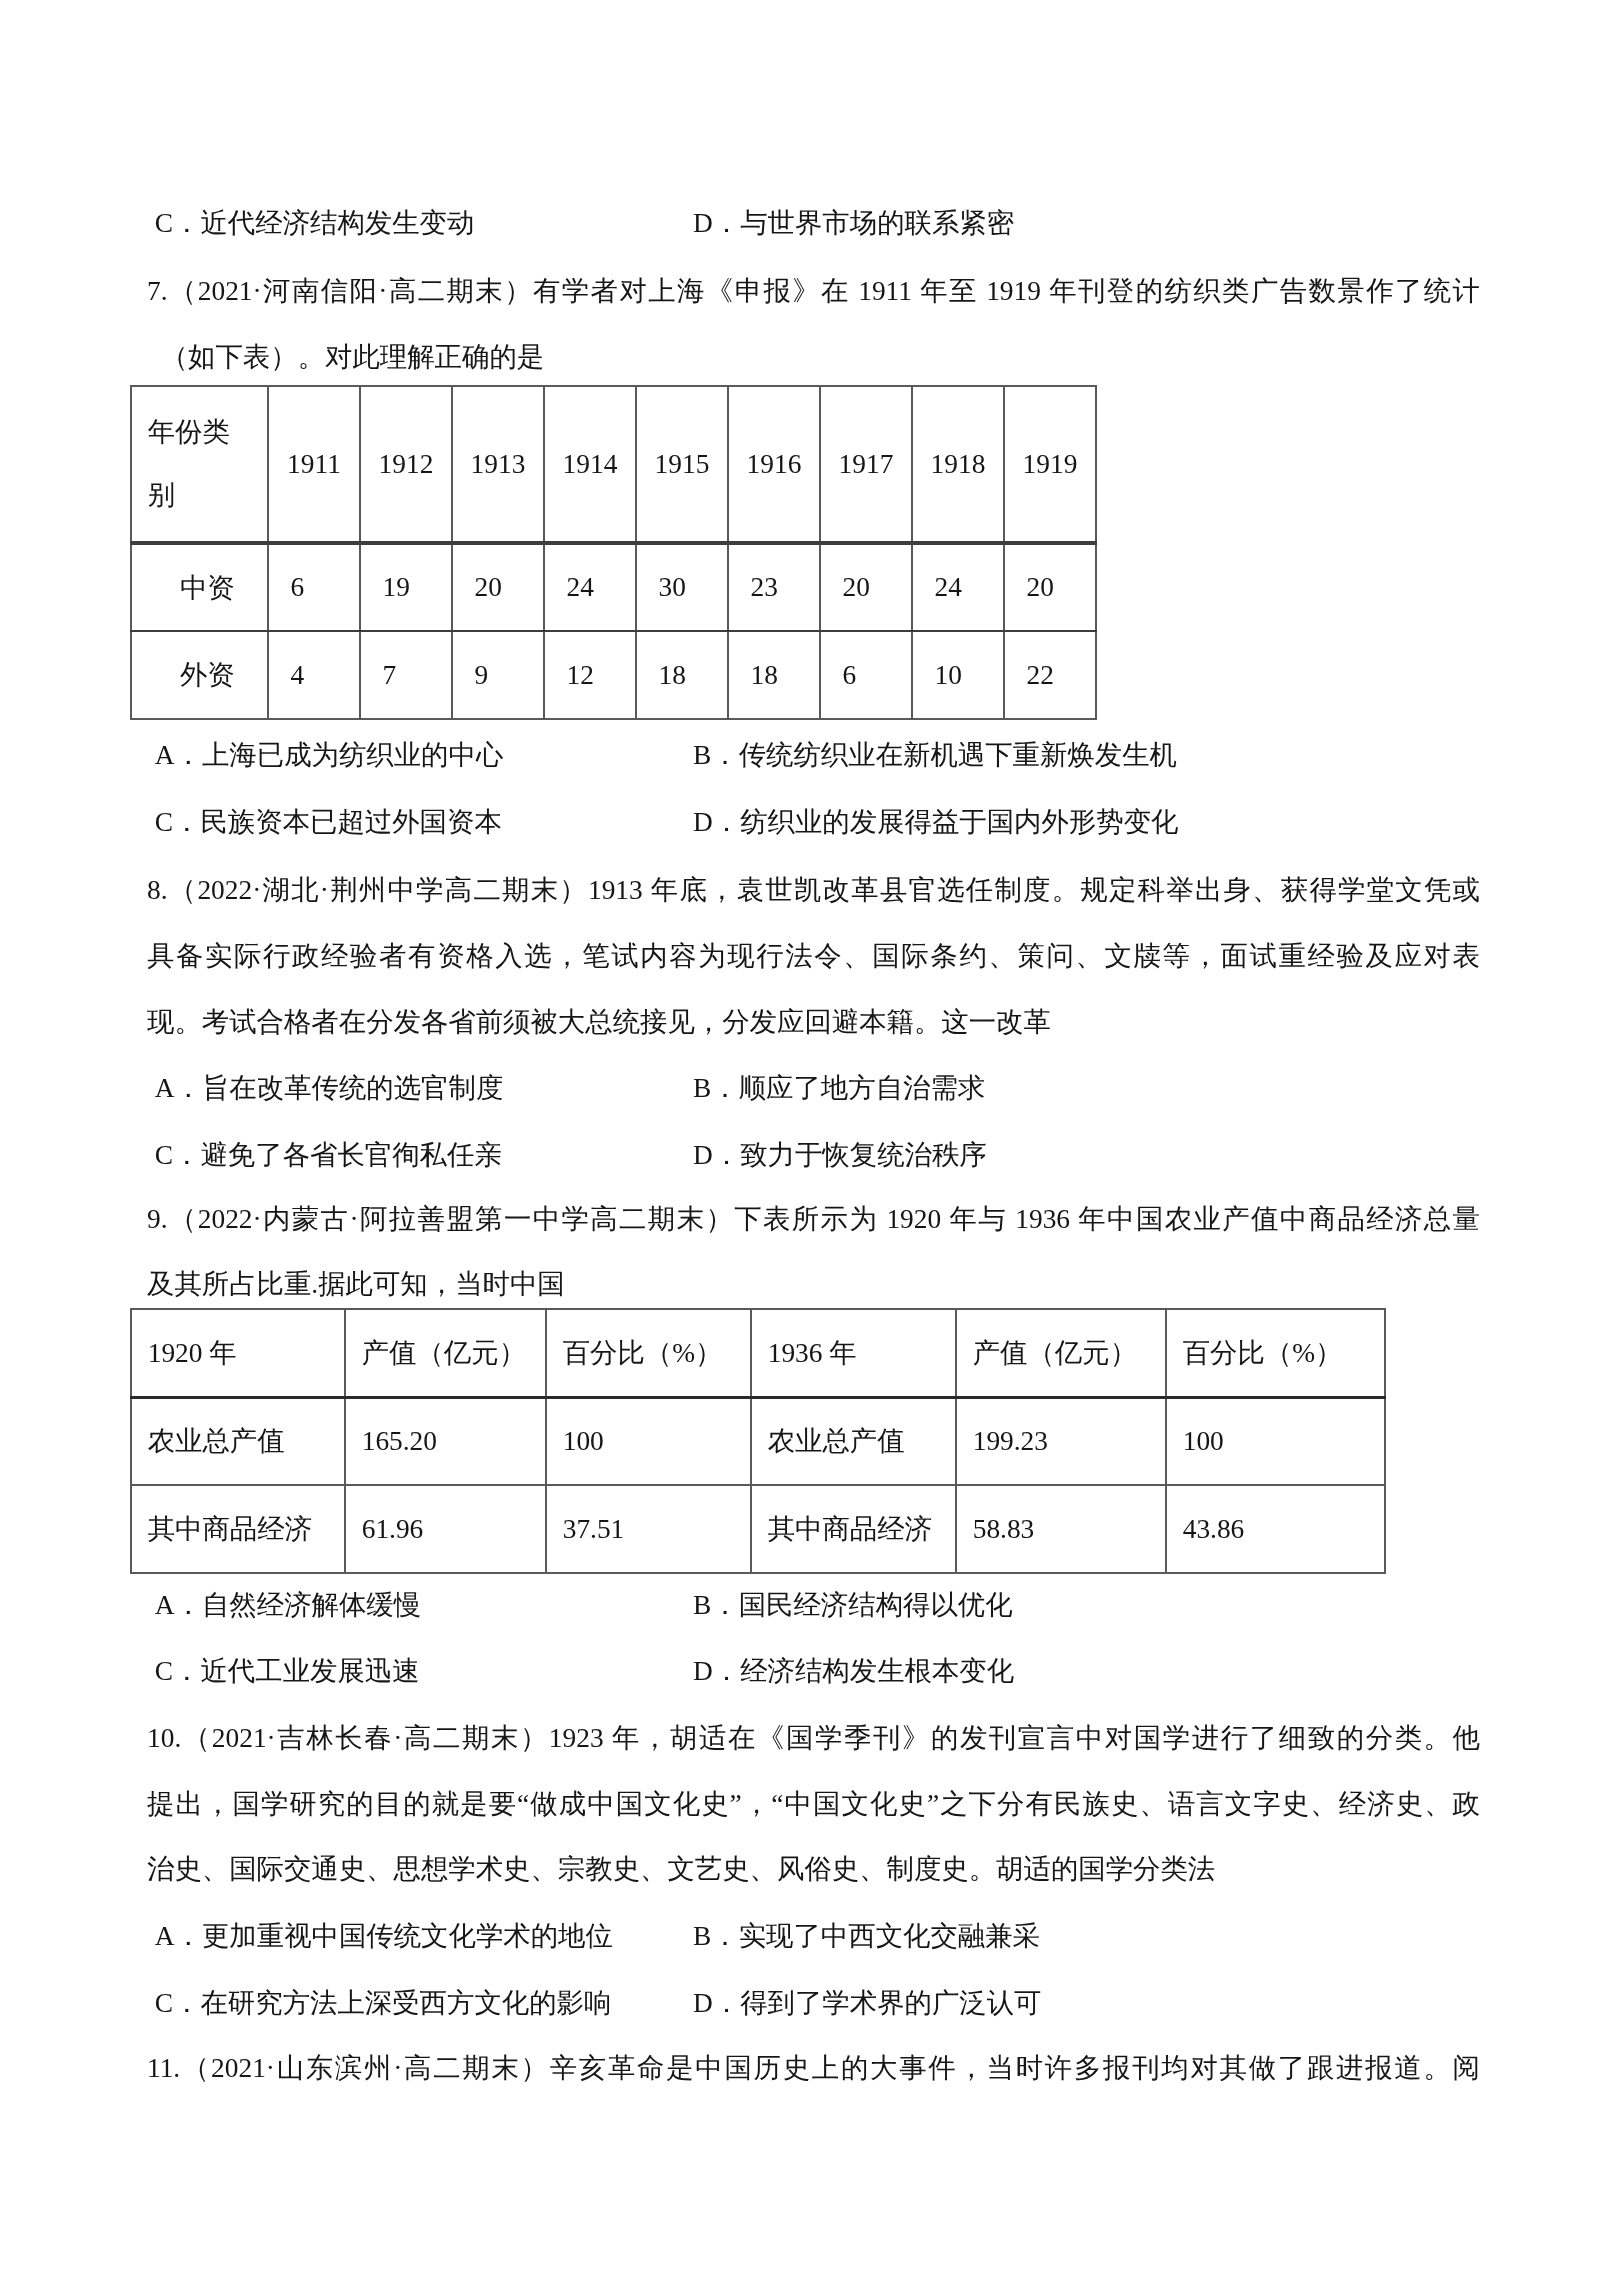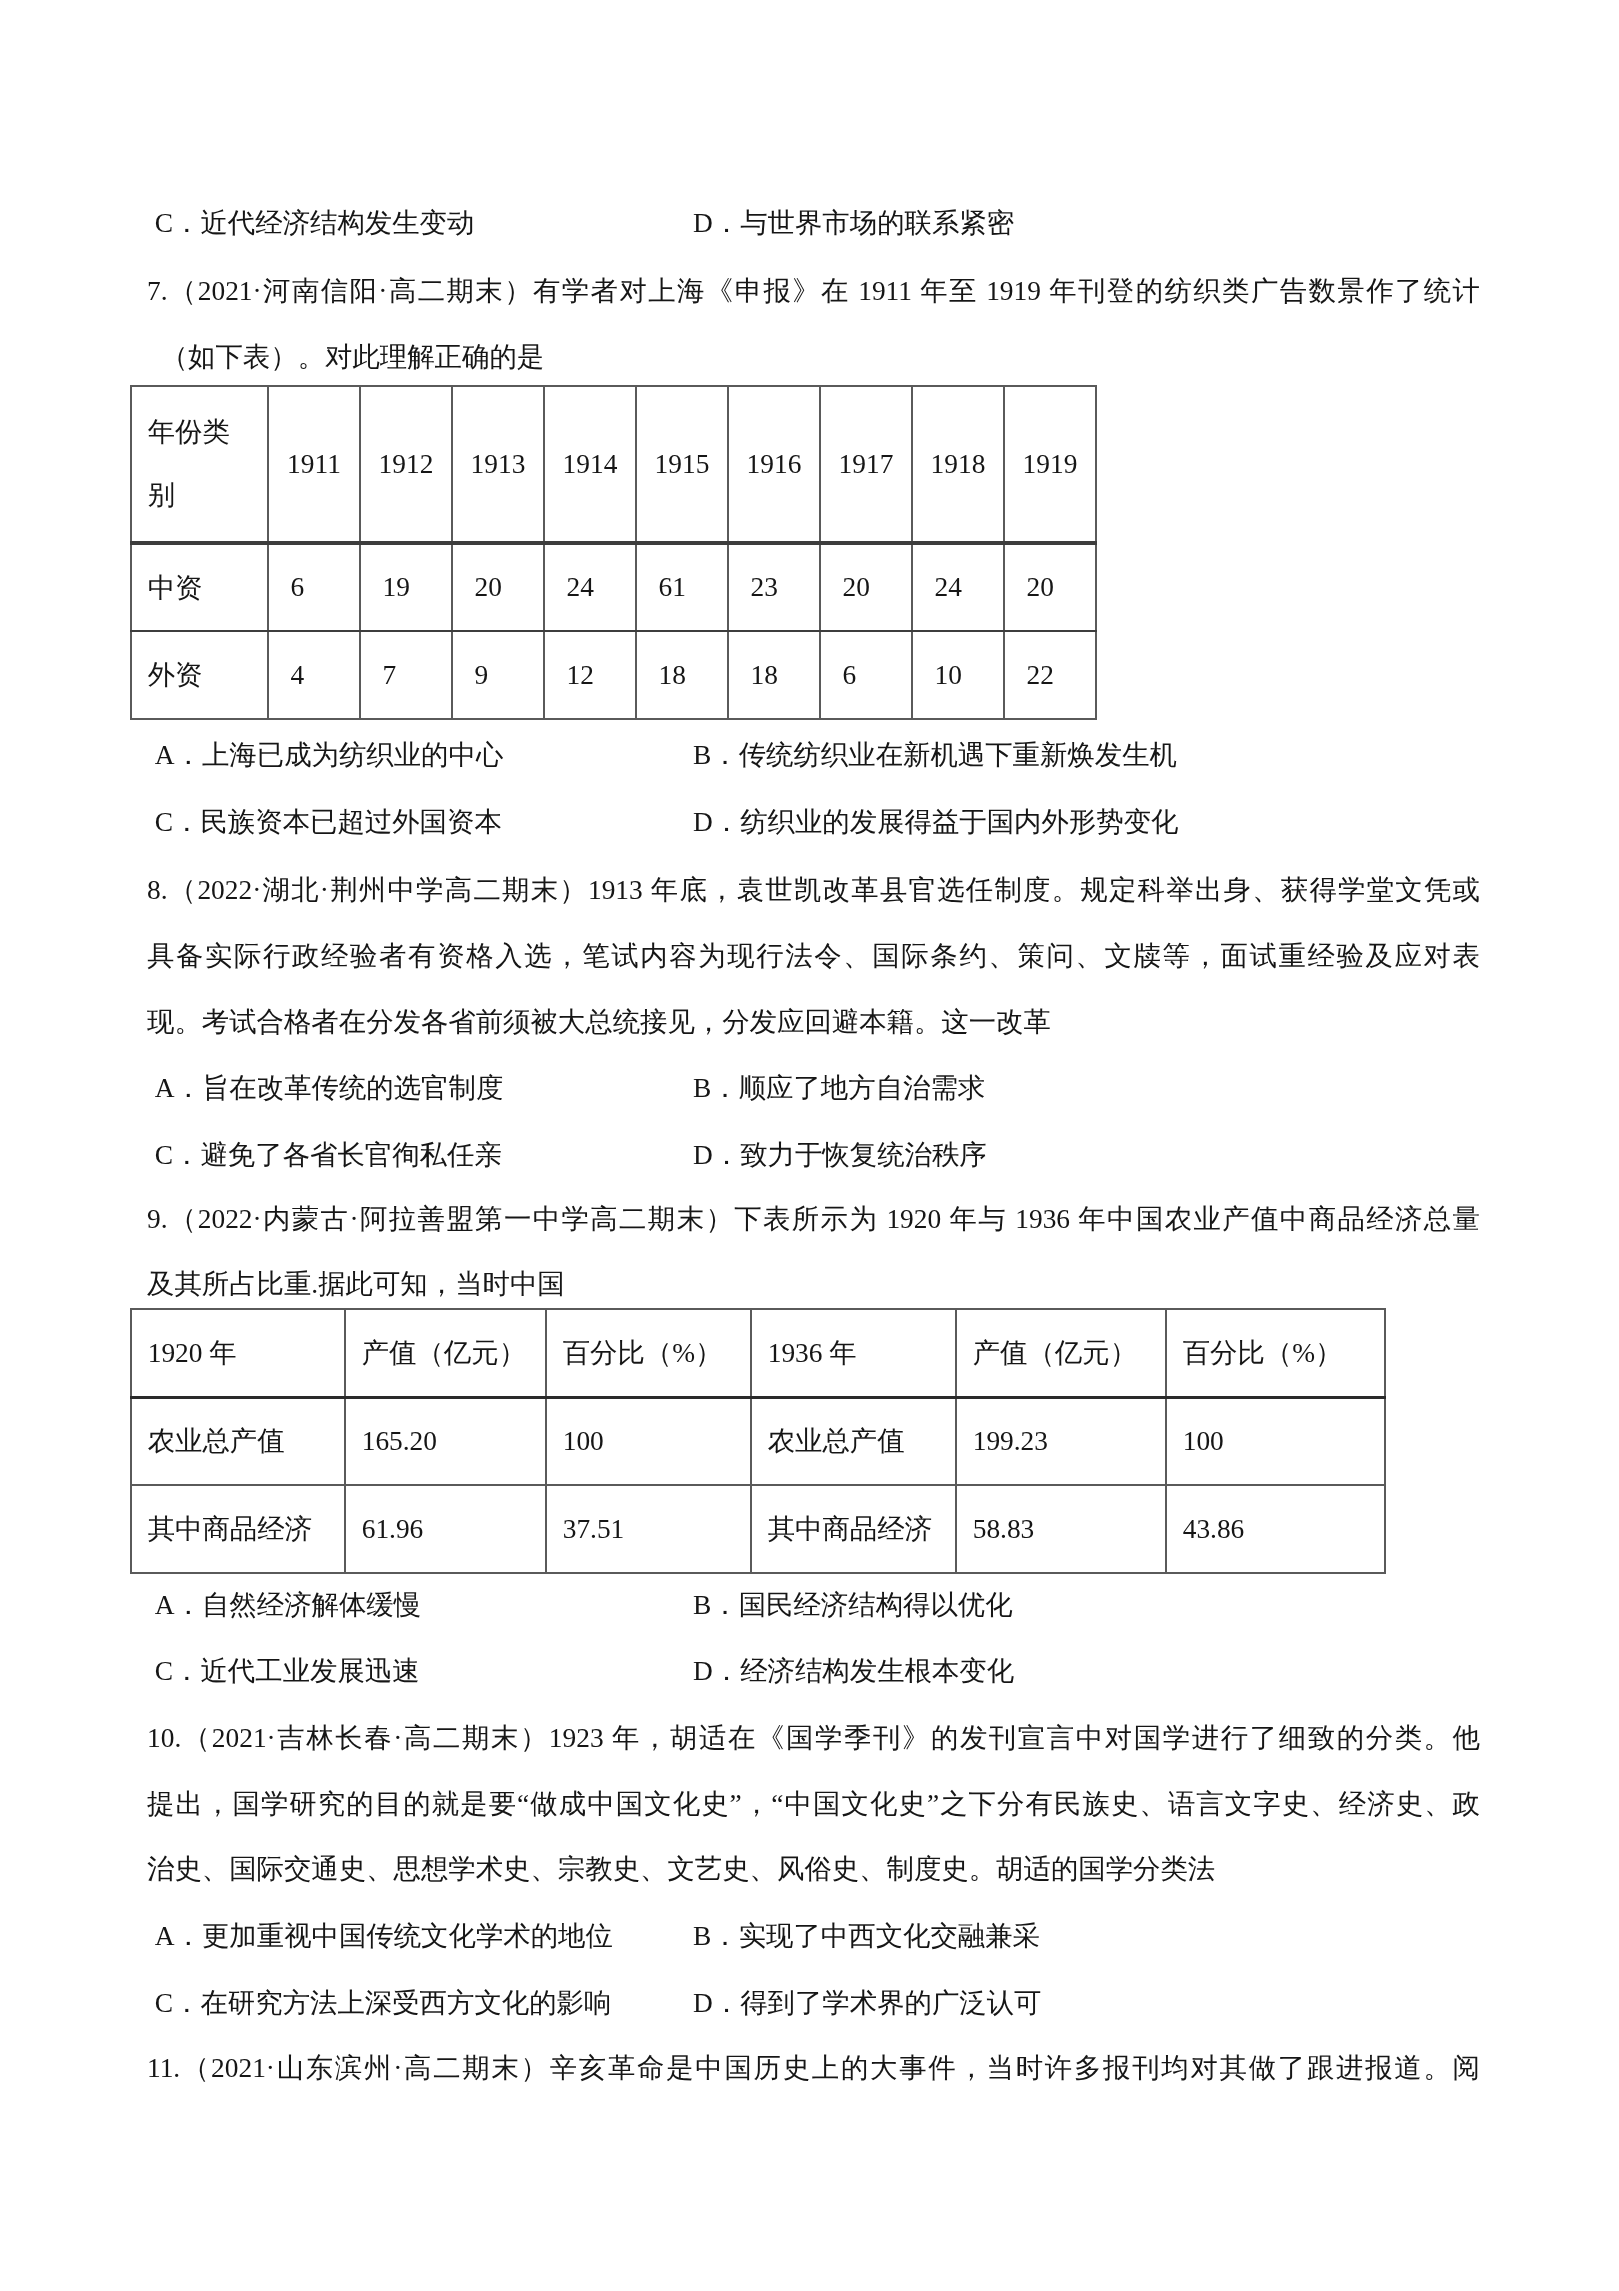--- a/index.html
+++ b/index.html
@@ -31,21 +31,21 @@
   th,td{
     border:2px solid #5a5a5a;
     font-weight:normal;font-size:27.4px;color:#161616;
     vertical-align:middle;
   }
   
   .t1 tr.hdr{height:157px}
   .t1 tr.r{height:88px}
   .t1 tr.hdr th{text-align:center;border-bottom:4.9px solid #3d3d3d}
   .t1 tr.hdr th.lab{text-align:left;padding:0 27.4px 0 15.7px;line-height:63px;word-break:break-all}
-  .t1 td.lab{text-align:left;padding-left:15.7px}
+  .t1 td.lab{text-align:center;padding-left:15.7px}
   .t1 td.val{text-align:left;padding-left:21.6px}
   .t1 tr.r1 td{border-bottom:2.9px solid #3d3d3d}
   
   .t2 tr{height:88px}
   .t2 th,.t2 td{text-align:left;padding-left:15.7px}
   .t2 tr.hdr th{border-bottom:3.9px solid #2a2a2a}
 </style>
 </head>
 <body>
 
@@ -84,21 +84,21 @@
       <th>1917</th>
       <th>1918</th>
       <th>1919</th>
     </tr>
     <tr class="r r1">
       <td class="lab">中资</td>
       <td class="val">6</td>
       <td class="val">19</td>
       <td class="val">20</td>
       <td class="val">24</td>
-      <td class="val">61</td>
+      <td class="val">30</td>
       <td class="val">23</td>
       <td class="val">20</td>
       <td class="val">24</td>
       <td class="val">20</td>
     </tr>
     <tr class="r">
       <td class="lab">外资</td>
       <td class="val">4</td>
       <td class="val">7</td>
       <td class="val">9</td>

